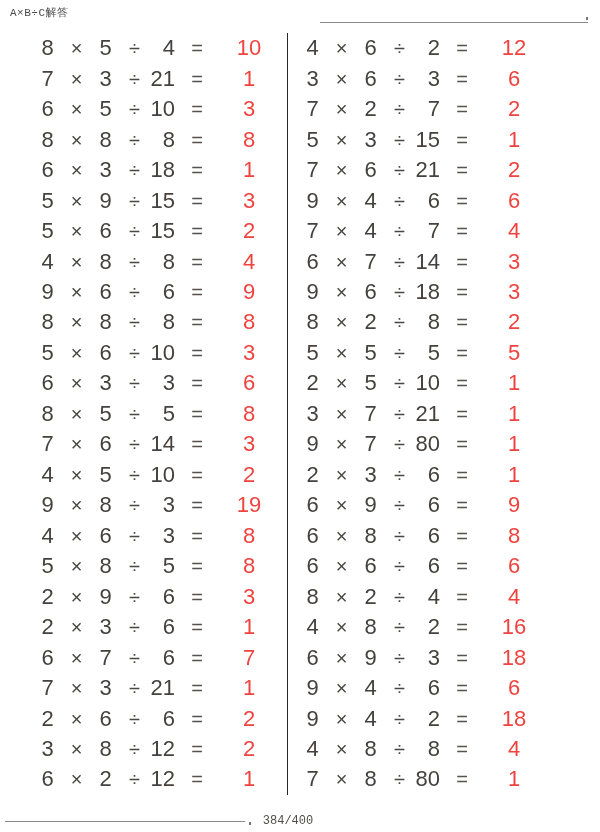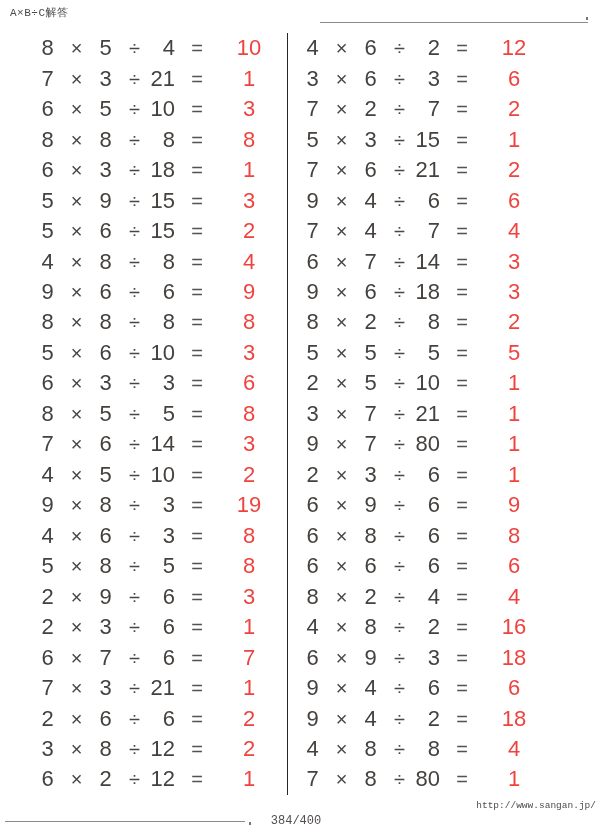--- a/index.html
+++ b/index.html
@@ -47,21 +47,21 @@
   .footer-line{
     position:absolute;top:821px;left:5px;width:240px;height:0;
     border-top:1.3px solid #8a8a8a;
   }
   .footer-line-dot{
     position:absolute;top:822px;left:249px;width:2px;height:3px;background:#777;
   }
   .page-number{
     position:absolute;top:814px;left:0;width:576px;text-align:center;
     font-family:"Liberation Mono","DejaVu Sans Mono",monospace;
-    font-size:12px;color:#514d4a;margin-left:8px;
+    font-size:12px;color:#514d4a;
   }
   .copyright{
     position:absolute;top:800px;right:4px;text-align:right;
     font-family:"Liberation Mono","DejaVu Sans Mono",monospace;
     font-size:9.5px;line-height:12px;color:#514d4a;white-space:nowrap;
   }
 </style>
 </head>
 <body>
 
@@ -524,14 +524,13 @@
         <span class="c5">=</span>
         <span class="c6">1</span>
       </div>
     </div>
 </div>
 
 <div class="footer-line"></div>
 <div class="footer-line-dot"></div>
 <div class="page-number">384/400</div>
 <div class="copyright">
-  <div>http://www.sangan.jp/</div>
 </div>
 
 </body></html>

